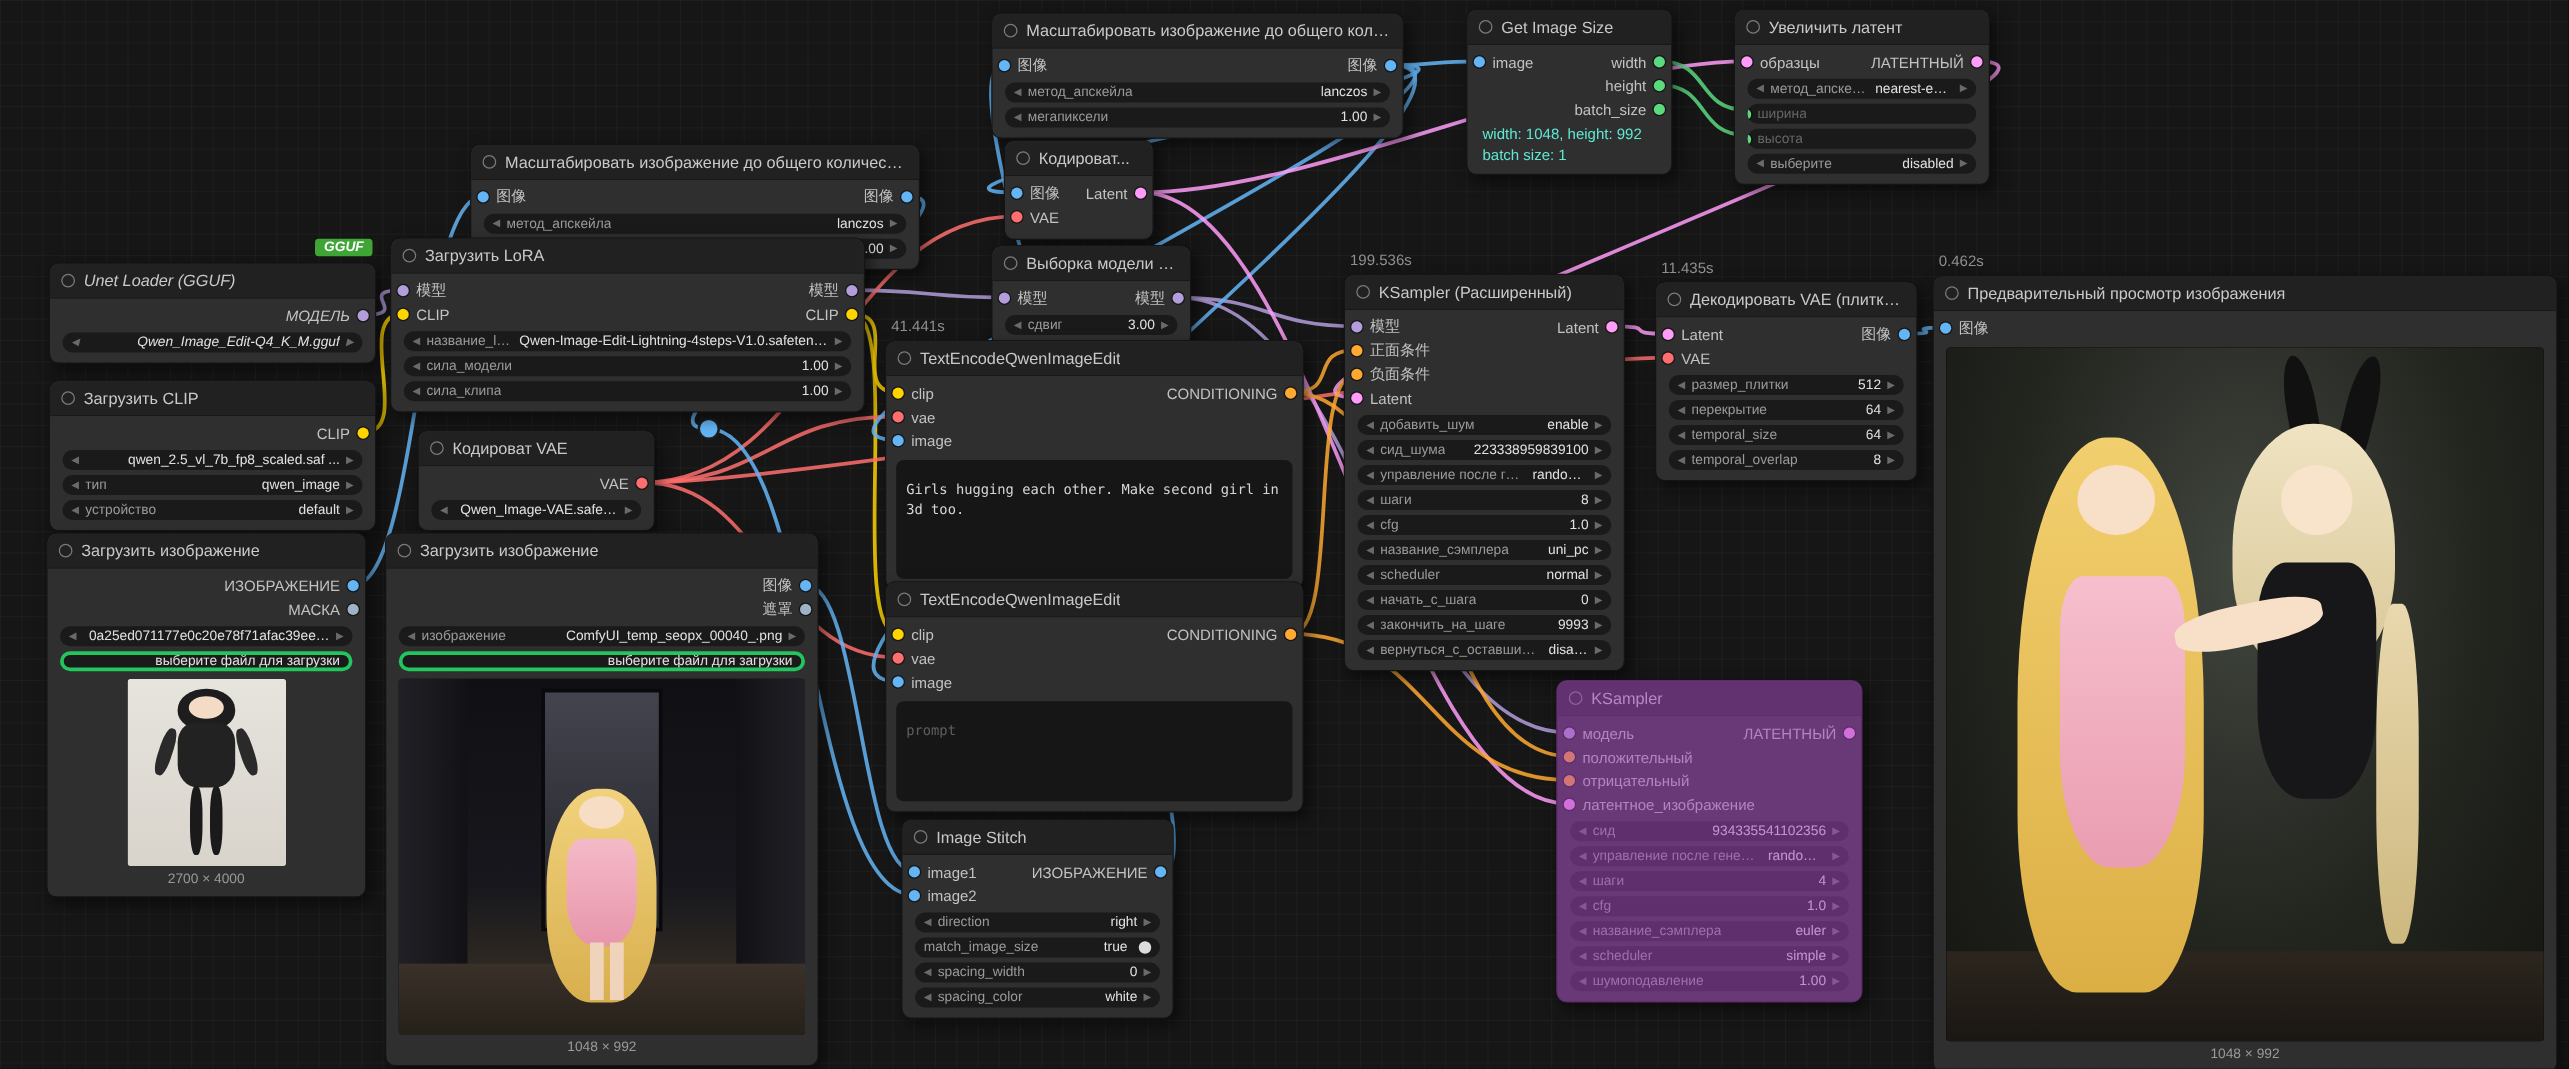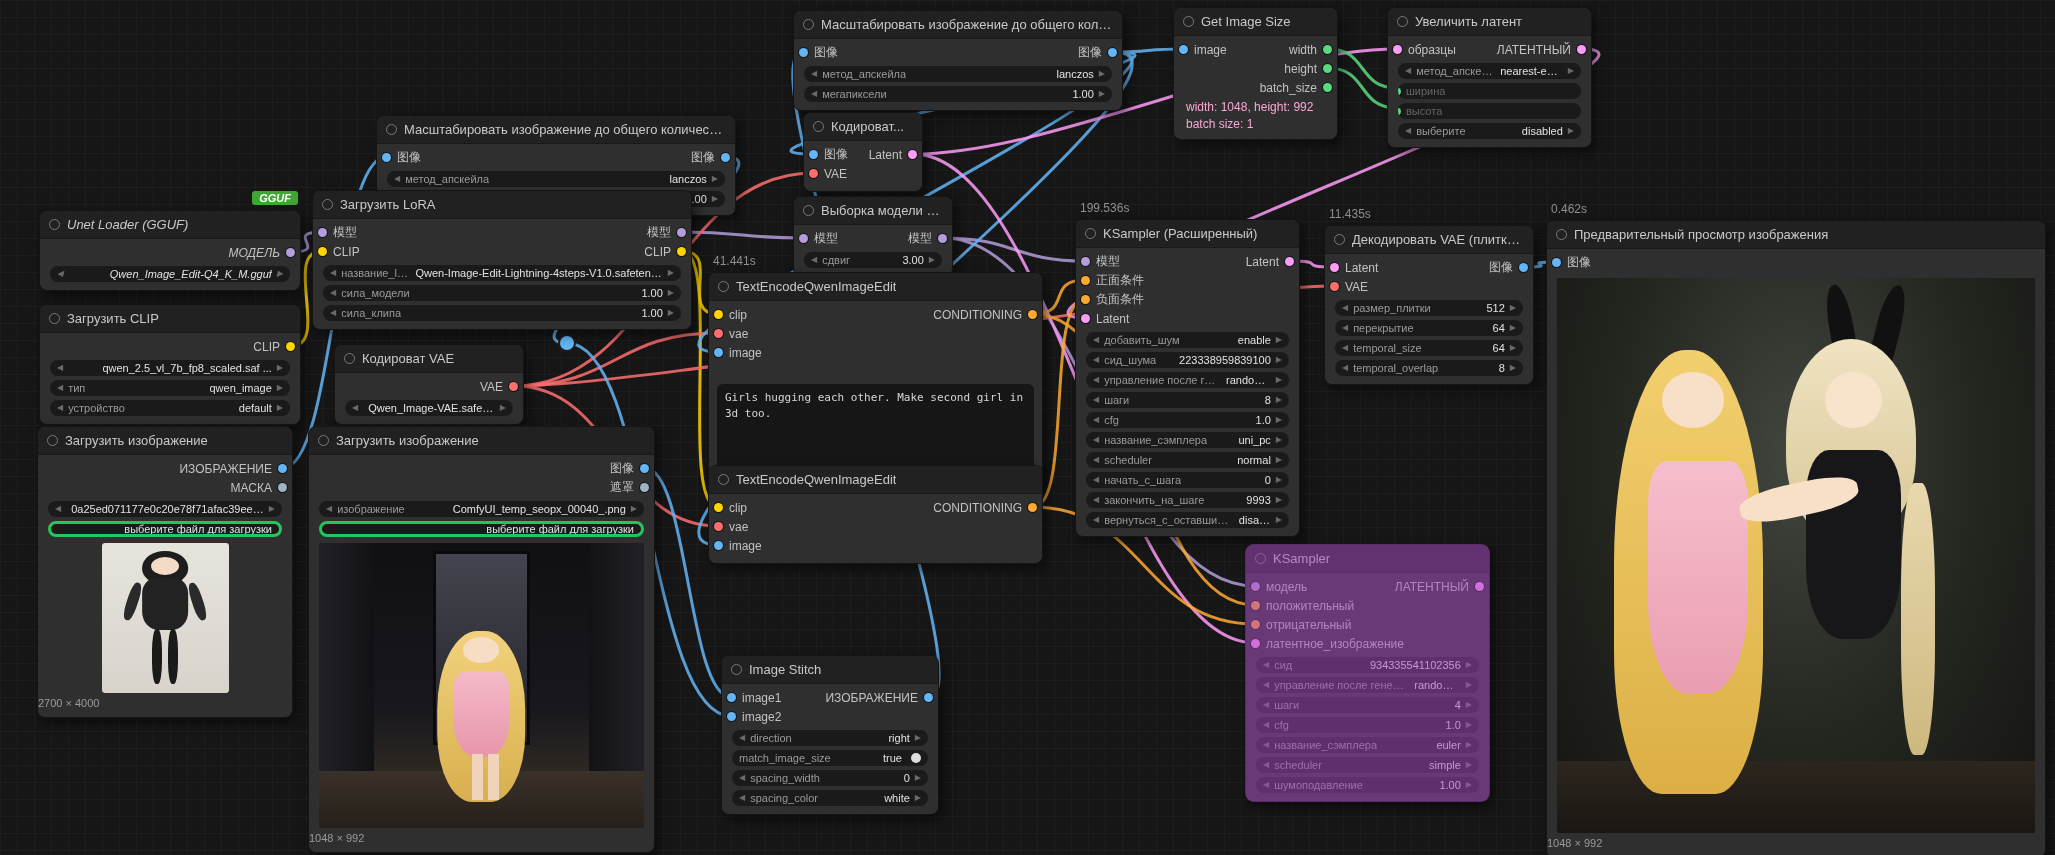--- a/index.html
+++ b/index.html
@@ -30,26 +30,26 @@
 .widget{margin:4px 10px 0;height:16px;border-radius:8px;background:#1a1a1a;display:flex;
   align-items:center;padding:0 7px;font-size:11px;color:#9a9a9a;gap:5px;white-space:nowrap;overflow:hidden}
 .arr{font-size:8px;color:#6a6a6a;flex:none;line-height:1}
 .wlabel{overflow:hidden;text-overflow:ellipsis}
 .wvalue{margin-left:auto;color:#e2e2e2;overflow:hidden;text-overflow:ellipsis}
 .wvalue.solo{flex:1;text-align:right;margin-left:0}
 .widget.btn{justify-content:center;color:#cfcfcf;border:3px solid #22c55e}
 .widget.dim .wlabel{color:#666}
 .ldot{width:9px;height:9px;border-radius:50%;margin-left:-13px;box-shadow:0 0 0 1px rgba(0,0,0,.55);flex:none}
 .tgl{width:10px;height:10px;border-radius:50%;background:#ddd;flex:none;margin-left:4px}
-.tbox{margin:22px 8px 0;background:#161616;border-radius:6px;padding:6px 8px;
+.tbox{margin:6px 8px 0;background:#161616;border-radius:6px;padding:16px 8px;
   font-family:"DejaVu Sans Mono",monospace;font-size:11px;line-height:1.45;color:#d6d6d6;overflow:hidden}
 .tbox.dim{color:#5f5f5f}
-.info{padding:3px 12px 0;font-size:12px;color:#f9a8d4}
+.info{padding:3px 12px 0;font-size:12px;color:#5eead4}
 .imgprev{position:relative;margin:6px auto 0;border-radius:3px;overflow:hidden;background:#000}
-.imgcaption{text-align:left;font-size:11px;color:#9a9a9a;margin-top:4px}
+.imgcaption{text-align:center;font-size:11px;color:#9a9a9a;margin-top:4px}
 .node.muted::after{content:'';position:absolute;inset:-1px;border-radius:9px;
   background:rgba(163,66,190,.5);pointer-events:none;z-index:5}
 
 .art{position:absolute;inset:0;overflow:hidden}
 .art>div{position:absolute}
 .art.drawing{background:linear-gradient(#e7e4de,#d8d4cc)}
 .d-hair{top:5%;left:50%;width:36%;height:22%;transform:translateX(-50%);background:#1d1d1d;border-radius:50% 50% 45% 45%}
 .d-head{top:9%;left:50%;width:22%;height:12%;transform:translateX(-50%);background:#f3dbc6;border-radius:50%}
 .d-body{top:23%;left:50%;width:36%;height:35%;transform:translateX(-50%);background:#222;border-radius:30% 30% 35% 35%}
 .d-arm1{top:26%;left:20%;width:9%;height:26%;background:#2a2a2a;border-radius:40%;transform:rotate(18deg)}
@@ -493,20 +493,21 @@
           </div>
           <div class="port out"></div>
         </div>
         <div class="srow">
           <div class="port in">
             <span class="pdot" style="background: rgb(100, 181, 246);"></span>
             <span class="plabel">image</span>
           </div>
           <div class="port out"></div>
         </div>
+        <div class="tbox dim" style="height: 80px;">prompt</div>
       </div>
     </div>
     <div class="node" style="left: 721px; top: 655px; width: 218px;">
       <div class="title">
         <span class="tcol"></span>
         <span class="ttext">Image Stitch</span>
       </div>
       <div class="body">
         <div class="srow">
           <div class="port in">

